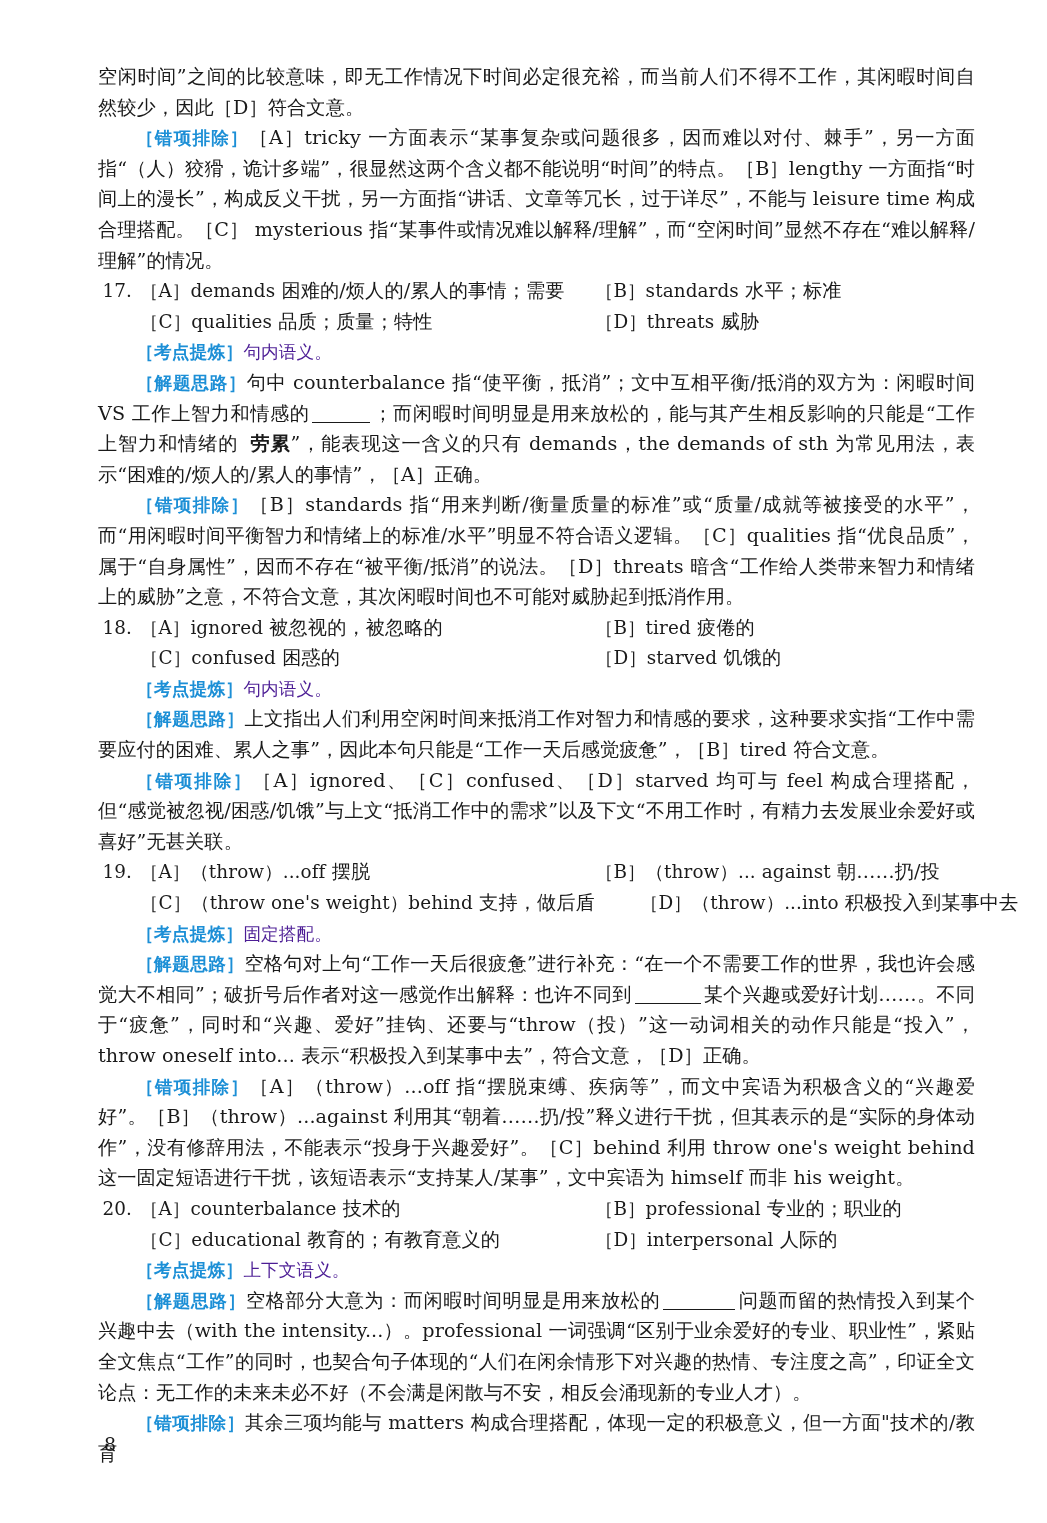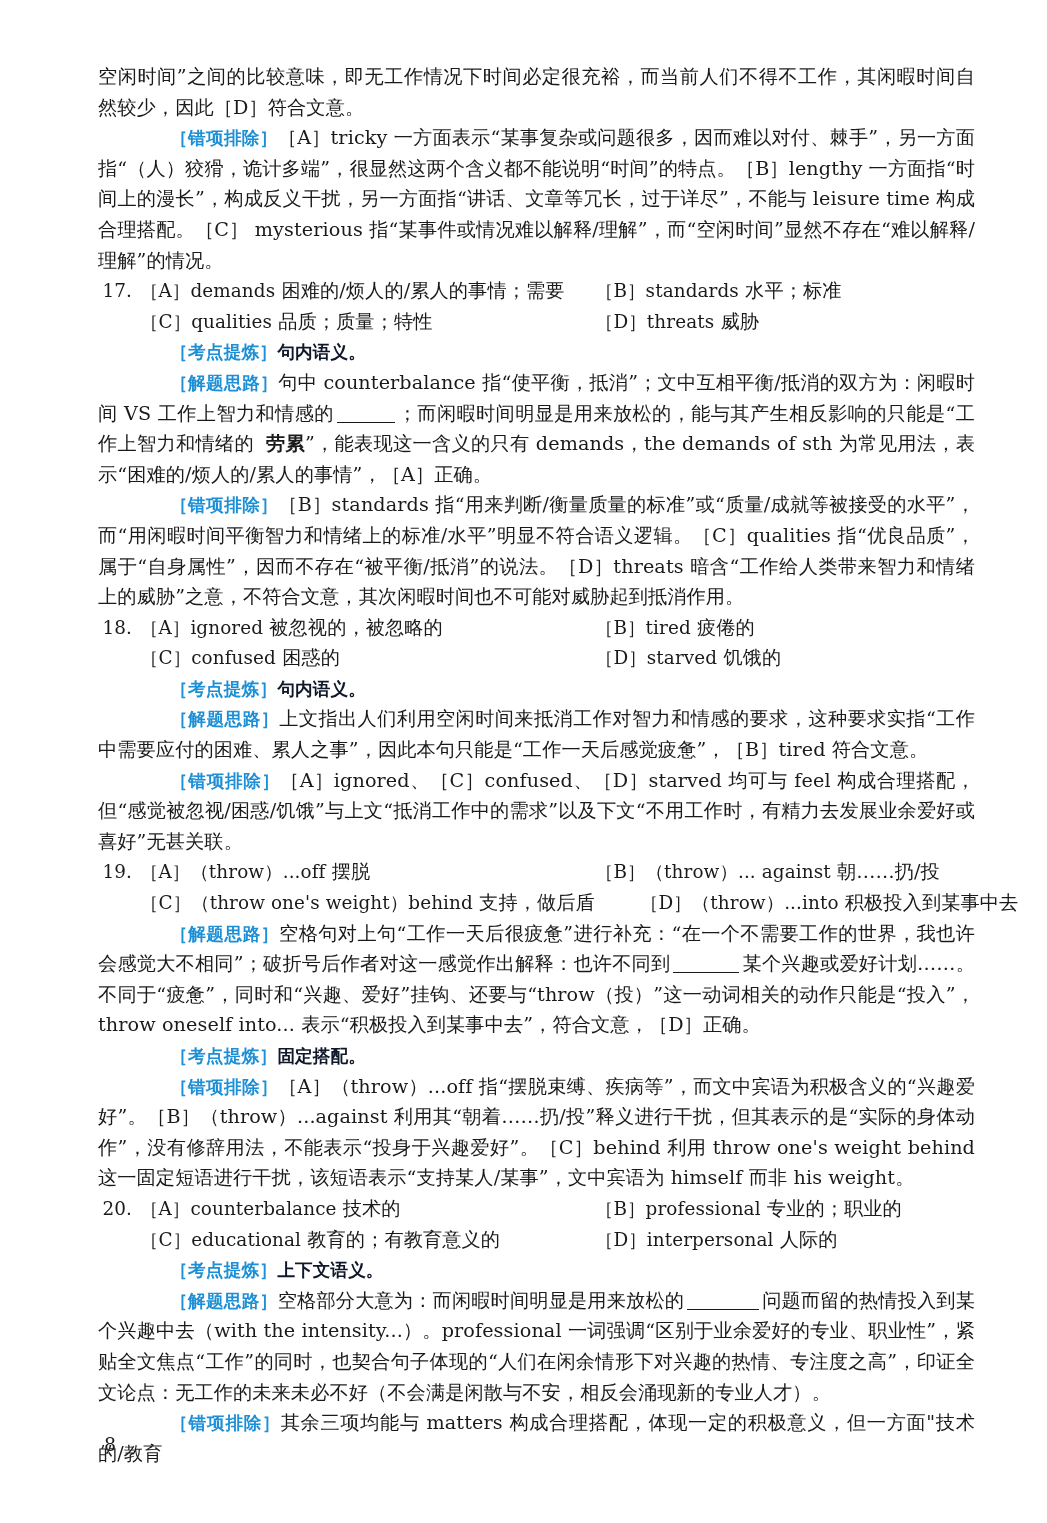--- a/index.html
+++ b/index.html
@@ -38,26 +38,25 @@
   p.indent {
     text-indent: 38px;
   }
   .label {
     color: #1c8fd6;
     font-family: "DejaVu Sans", "Liberation Sans", sans-serif;
     font-weight: 600;
     font-size: 17.6px;
     letter-spacing: 0.3px;
     white-space: nowrap;
-    margin-left: 34px;
   }
   .label-tail {
-    color: #0f172a;
+    color: #4c1d95;
     font-family: "DejaVu Sans", "Liberation Sans", sans-serif;
-    font-weight: 700;
+    font-weight: 400;
     font-size: 17.6px;
   }
   .lat {
     font-family: "DejaVu Serif", "Liberation Serif", serif;
     font-size: 18.4px;
   }
   .opt-block {
     margin: 0;
     padding: 0;
     font-size: 19.2px;
@@ -161,23 +160,23 @@
         <span class="opt-left"><span class="lat">［A］</span><span class="lat">（throw）...off</span> <span>摆脱</span></span>
         <span class="opt-right"><span class="lat">［B］</span><span class="lat">（throw）... against</span> <span>朝……扔/投</span></span>
       </div>
       <div class="opt-row wide">
         <span class="opt-num blank">19.</span>
         <span class="opt-left"><span class="lat">［C］</span><span class="lat">（throw one's weight）behind</span> <span>支持，做后盾</span></span>
         <span class="opt-right"><span class="lat">［D］</span><span class="lat">（throw）...into</span> <span>积极投入到某事中去</span></span>
       </div>
     </div>
 
+    <p class="para indent"><span class="label">［考点提炼］</span><span class="label-tail">固定搭配。</span></p>
+
     <p class="para indent"><span class="label">［解题思路］</span><span>空格句对上句“工作一天后很疲惫”进行补充：“在一个不需要工作的世界，我也许会感觉大不相同”；破折号后作者对这一感觉作出解释：也许不同到</span><span class="blank-u w2"></span><span>某个兴趣或爱好计划……。不同于“疲惫”，同时和“兴趣、爱好”挂钩、还要与“throw（投）”这一动词相关的动作只能是“投入”，throw oneself into... 表示“积极投入到某事中去”，符合文意，［D］正确。</span></p>
-
-    <p class="para indent"><span class="label">［考点提炼］</span><span class="label-tail">固定搭配。</span></p>
 
     <p class="para indent"><span class="label">［错项排除］</span><span>［A］（throw）...off 指“摆脱束缚、疾病等”，而文中宾语为积极含义的“兴趣爱好”。［B］（throw）...against 利用其“朝着……扔/投”释义进行干扰，但其表示的是“实际的身体动作”，没有修辞用法，不能表示“投身于兴趣爱好”。［C］behind 利用 throw one's weight behind 这一固定短语进行干扰，该短语表示“支持某人/某事”，文中宾语为 himself 而非 his weight。</span></p>
 
     <div class="opt-block">
       <div class="opt-row">
         <span class="opt-num">20.</span>
         <span class="opt-left"><span class="lat">［A］</span><span class="lat">counterbalance</span> <span>技术的</span></span>
         <span class="opt-right"><span class="lat">［B］</span><span class="lat">professional</span> <span>专业的；职业的</span></span>
       </div>
       <div class="opt-row">

